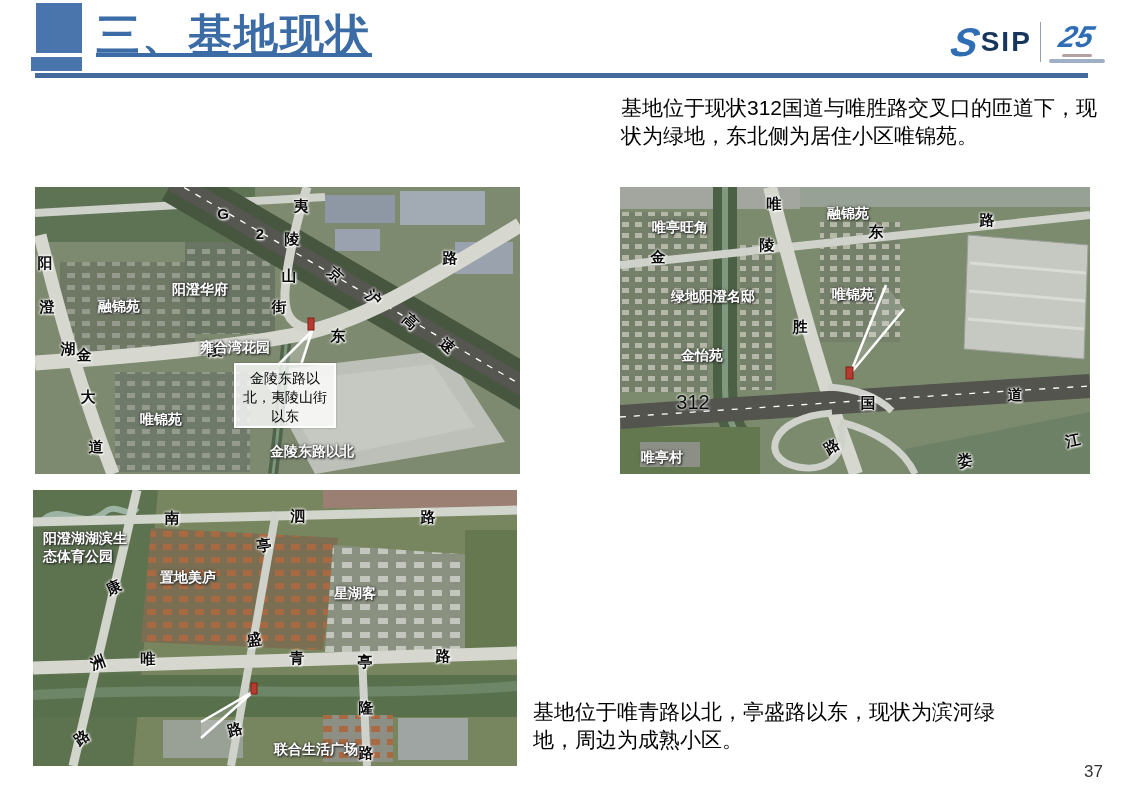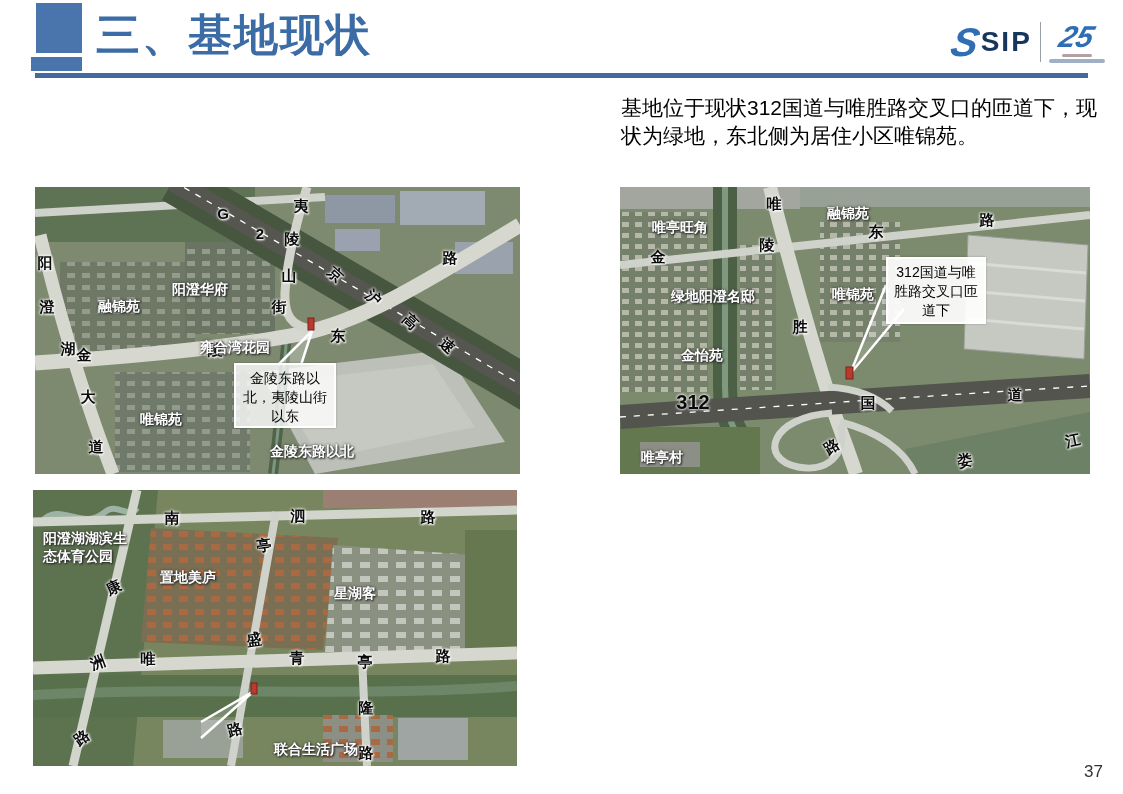--- a/index.html
+++ b/index.html
@@ -1,21 +1,21 @@
 <!DOCTYPE html>
 <html><head>
 <meta charset="utf-8">
 <style>
   html,body{margin:0;padding:0;background:#888;}
   .slide{position:relative;width:1123px;height:794px;background:#ffffff;overflow:hidden;
          font-family:"Liberation Sans","DejaVu Sans",sans-serif;}
   
   .title-sq{position:absolute;left:36px;top:3px;width:46px;height:50px;background:#4a74ac;}
   .title-bar{position:absolute;left:31px;top:57px;width:51px;height:14px;background:#4a74ac;}
-  .page-title{position:absolute;left:96px;top:6px;font-size:44px;font-weight:bold;color:#3c6ca6;letter-spacing:2px;}
+  .page-title{position:absolute;left:96px;top:6px;font-size:44px;font-weight:bold;color:#3c6ca6;letter-spacing:2px;text-decoration:underline;}
   .rule{position:absolute;left:35px;top:73px;width:1053px;height:5px;background:#44699c;}
   .logo{position:absolute;left:952px;top:16px;height:52px;display:flex;align-items:center;}
   .s-glyph{font-style:italic;font-weight:bold;font-size:40px;color:#2f6db5;transform:skewX(-14deg);line-height:1;}
   .sip-text{font-weight:bold;font-size:28px;color:#17365d;letter-spacing:2px;margin-left:2px;}
   .logo-div{width:1px;height:40px;background:#9aa0a8;margin:0 8px;}
   .anniv-wrap{display:flex;flex-direction:column;align-items:center;}
   .anniv{font-style:italic;font-weight:bold;font-size:30px;color:#2f6db5;transform:skewX(-16deg);line-height:1;}
   .cap1{width:30px;height:3px;background:#b3a0a0;margin-top:2px;border-radius:2px;}
   .cap2{width:56px;height:4px;background:#9fb0c6;margin-top:2px;border-radius:2px;}
   
@@ -23,21 +23,21 @@
   .para-left{left:42px;top:94px;width:452px;}
   .para-right{left:621px;top:94px;width:478px;}
   .para-bottom{left:533px;top:698px;width:470px;}
   .page-num{position:absolute;right:20px;bottom:12px;font-size:17px;color:#333;}
   
   .map{position:absolute;overflow:hidden;background:#7e8a6f;}
   .map svg.terrain{position:absolute;left:0;top:0;}
   .map span{position:absolute;transform:translate(-50%,-50%);white-space:nowrap;}
   .rl{font-size:15px;font-weight:bold;color:#0a0a0a;
       text-shadow:0 0 3px #fff,0 0 3px #fff,1px 1px 2px #fff;}
-  .rl-lg{font-size:20px;font-weight:bold;color:#0a0a0a;
+  .rl-lg{font-size:20px;font-weight:normal;color:#0a0a0a;
       text-shadow:0 0 3px #fff,0 0 3px #fff;}
   .pl{font-size:14px;font-weight:bold;color:#fff;
       text-shadow:0 0 3px #333,1px 1px 2px #222;}
   .pl-wrap{white-space:normal !important;transform:none !important;line-height:1.25;text-align:left;}
   .callout{position:absolute;box-sizing:border-box;background:rgba(255,255,255,0.8);
            border:2px solid #fff;color:#000;font-size:14px;line-height:19px;
            text-align:center;padding:4px 6px;box-shadow:0 0 2px rgba(0,0,0,0.25);}
   #map1{left:35px;top:187px;width:485px;height:287px;}
   #map2{left:33px;top:490px;width:484px;height:276px;}
   #map3{left:620px;top:187px;width:470px;height:287px;}
@@ -57,20 +57,21 @@
     <span class="sip-text" style="position:static;transform:none;">SIP</span>
     <div class="logo-div"></div>
     <div class="anniv-wrap">
       <span class="anniv" style="position:static;">25</span>
       <div class="cap1"></div>
       <div class="cap2"></div>
     </div>
   </div>
 
   <div class="para para-right">基地位于现状312国道与唯胜路交叉口的匝道下，现状为绿地，东北侧为居住小区唯锦苑。</div>
+  <div class="para para-bottom">基地位于唯青路以北，亭盛路以东，现状为滨河绿地，周边为成熟小区。</div>
 
   <div class="map" id="map1">
     <svg class="terrain" width="485" height="287" viewBox="0 0 485 287">
       <defs>
         <pattern id="p1a" width="15" height="12" patternUnits="userSpaceOnUse">
           <rect x="2" y="2" width="8" height="5" fill="#949b8d"></rect>
         </pattern>
       </defs>
       <rect width="485" height="287" fill="#7e8a6f"></rect>
       <rect x="0" y="0" width="220" height="55" fill="#5e7254"></rect>
@@ -250,17 +251,16 @@
     <span class="rl" style="left:345px;top:274px;transform:translate(-50%,-50%) rotate(-12deg);">娄</span>
     <span class="rl" style="left:453px;top:254px;transform:translate(-50%,-50%) rotate(-12deg);">江</span>
 
     <span class="pl" style="left:228px;top:27px;">融锦苑</span>
     <span class="pl" style="left:57px;top:41px;padding-left:6px;">唯亭旺角</span>
     <span class="pl" style="left:93px;top:110px;">绿地阳澄名邸</span>
     <span class="pl" style="left:233px;top:108px;">唯锦苑</span>
     <span class="pl" style="left:82px;top:169px;">金怡苑</span>
     <span class="pl" style="left:42px;top:271px;">唯亭村</span>
 
-    <div class="callout" style="left:266px;top:70px;width:100px;height:67px;background:rgba(255,255,255,0.92);">312国道与唯胜路交叉口匝道下</div>
   </div>
 
   <div class="page-num">37</div>
 </div>
 
 </body></html>

